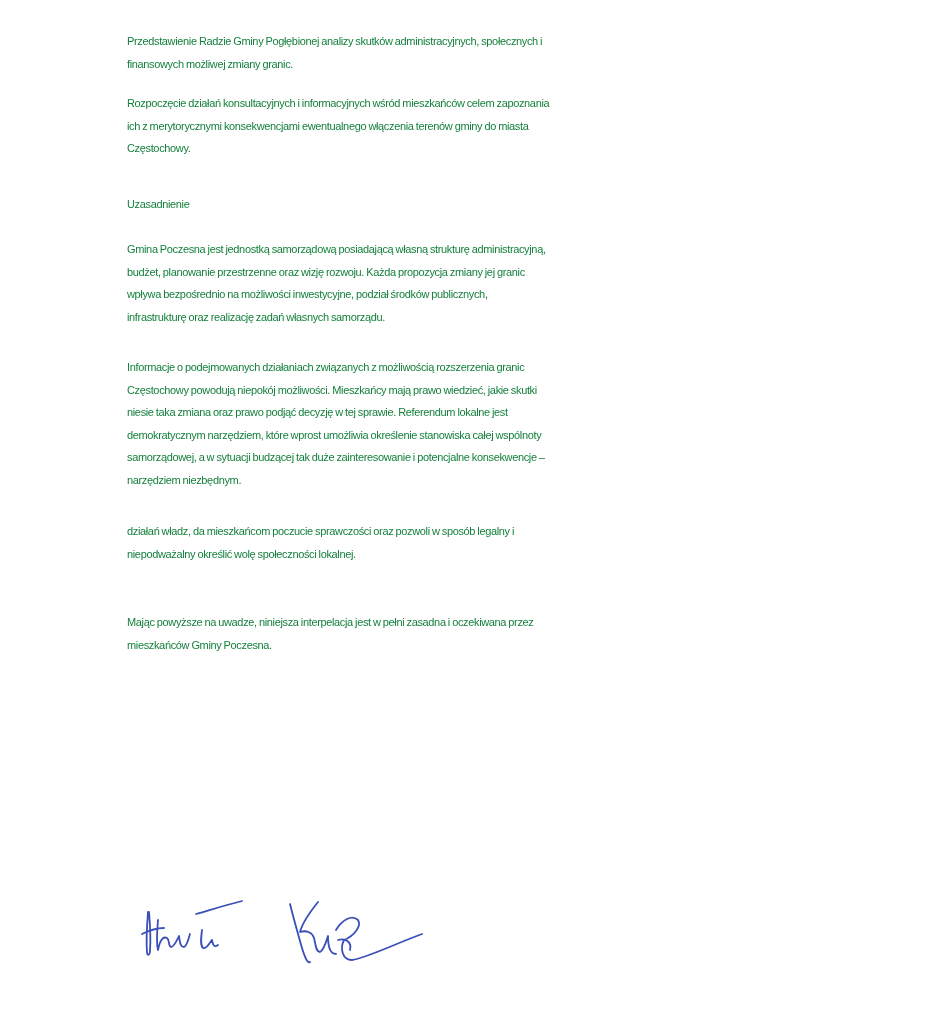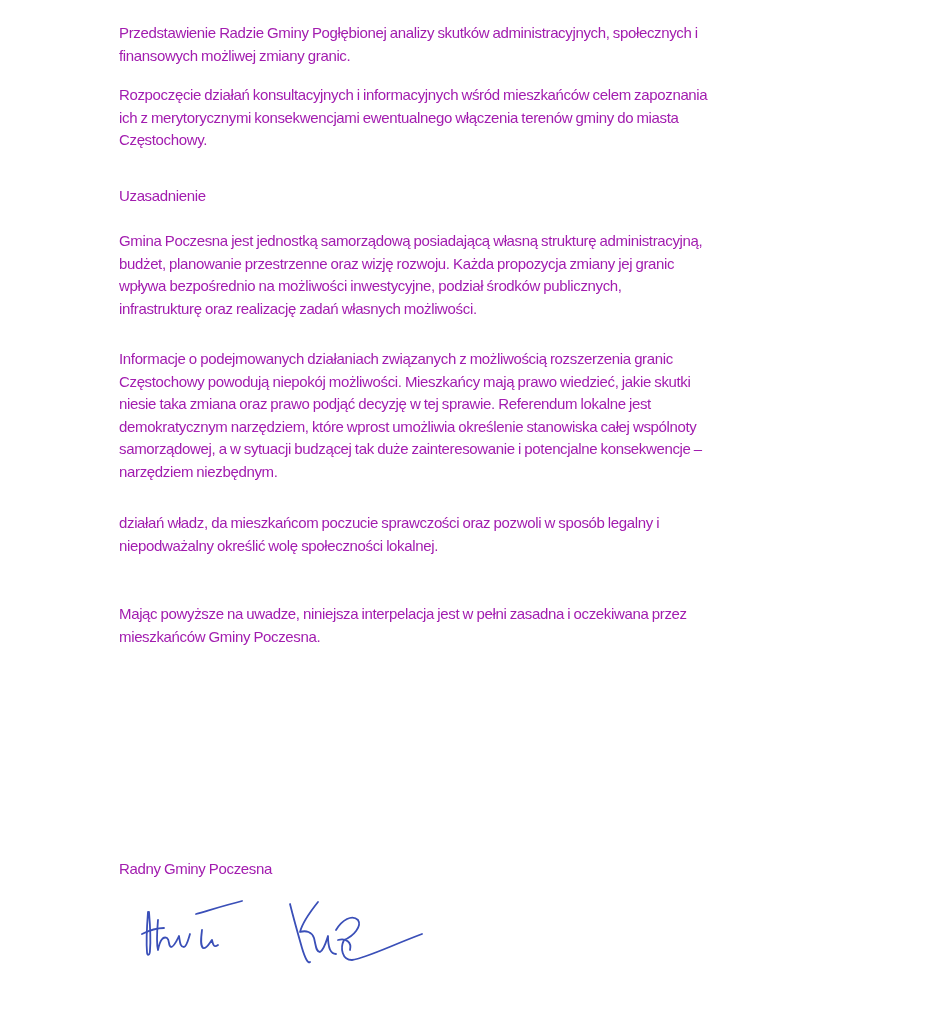--- a/index.html
+++ b/index.html
@@ -19,26 +19,26 @@
       position: absolute;
       left: 0; top: 0;
       width: 941px;
       height: 1024px;
       background: #ffffff;
     }
     .p {
       position: absolute;
       left: 119px;
       width: 720px;
-      font-size: 15px;
+      font-size: 11px;
       line-height: 22.6px;
       letter-spacing: -0.35px;
       word-spacing: -0.5px;
-      color: #a21caf;
-      margin: 0;
+      color: #15803d;
+      margin: 8px;
       white-space: nowrap;
       filter: blur(0.25px);
     }
     .line { display: block; }
     #p1 { top: 22px; }
     #p2 { top: 84px; }
     #heading { top: 185px; }
     #p3 { top: 230px; }
     #p4 { top: 348px; }
     #p5 { top: 512px; }
@@ -67,21 +67,21 @@
     <span class="line">ich z merytorycznymi konsekwencjami ewentualnego włączenia terenów gminy do miasta</span>
     <span class="line">Częstochowy.</span>
   </p>
 
   <p class="p" id="heading">Uzasadnienie</p>
 
   <p class="p" id="p3">
     <span class="line">Gmina Poczesna jest jednostką samorządową posiadającą własną strukturę administracyjną,</span>
     <span class="line">budżet, planowanie przestrzenne oraz wizję rozwoju. Każda propozycja zmiany jej granic</span>
     <span class="line">wpływa bezpośrednio na możliwości inwestycyjne, podział środków publicznych,</span>
-    <span class="line">infrastrukturę oraz realizację zadań własnych możliwości.</span>
+    <span class="line">infrastrukturę oraz realizację zadań własnych samorządu.</span>
   </p>
 
   <p class="p" id="p4">
     <span class="line">Informacje o podejmowanych działaniach związanych z możliwością rozszerzenia granic</span>
     <span class="line">Częstochowy powodują niepokój możliwości. Mieszkańcy mają prawo wiedzieć, jakie skutki</span>
     <span class="line">niesie taka zmiana oraz prawo podjąć decyzję w tej sprawie. Referendum lokalne jest</span>
     <span class="line">demokratycznym narzędziem, które wprost umożliwia określenie stanowiska całej wspólnoty</span>
     <span class="line">samorządowej, a w sytuacji budzącej tak duże zainteresowanie i potencjalne konsekwencje –</span>
     <span class="line">narzędziem niezbędnym.</span>
   </p>
@@ -89,21 +89,20 @@
   <p class="p" id="p5">
     <span class="line">działań władz, da mieszkańcom poczucie sprawczości oraz pozwoli w sposób legalny i</span>
     <span class="line">niepodważalny określić wolę społeczności lokalnej.</span>
   </p>
 
   <p class="p" id="p6">
     <span class="line">Mając powyższe na uwadze, niniejsza interpelacja jest w pełni zasadna i oczekiwana przez</span>
     <span class="line">mieszkańców Gminy Poczesna.</span>
   </p>
 
-  <p class="p" id="signoff">Radny Gminy Poczesna</p>
 
   <svg class="signature" viewBox="0 0 310 85" xmlns="http://www.w3.org/2000/svg">
     <g fill="none" stroke="#3a4fb8" stroke-width="1.8" stroke-linecap="round" stroke-linejoin="round" id="sig-strokes">
 
       <path d="M18 22 C 17 35, 16 50, 17 62 C 17 66, 20 66, 20 60 C 21 48, 20 34, 19 22"></path>
       <path d="M12 44 C 20 40, 28 38, 34 38"></path>
       <path d="M28 30 C 27 42, 26 52, 28 60 C 30 50, 33 46, 37 48 C 40 50, 38 56, 41 57 C 44 57, 47 50, 49 46 C 50 52, 50 57, 54 57 C 57 56, 58 50, 60 44"></path>
       <path d="M72 40 C 71 48, 70 55, 73 58 C 77 59, 80 52, 82 50 C 83 55, 84 58, 88 55"></path>
       <path d="M66 24 C 80 20, 96 15, 112 11"></path>
 

